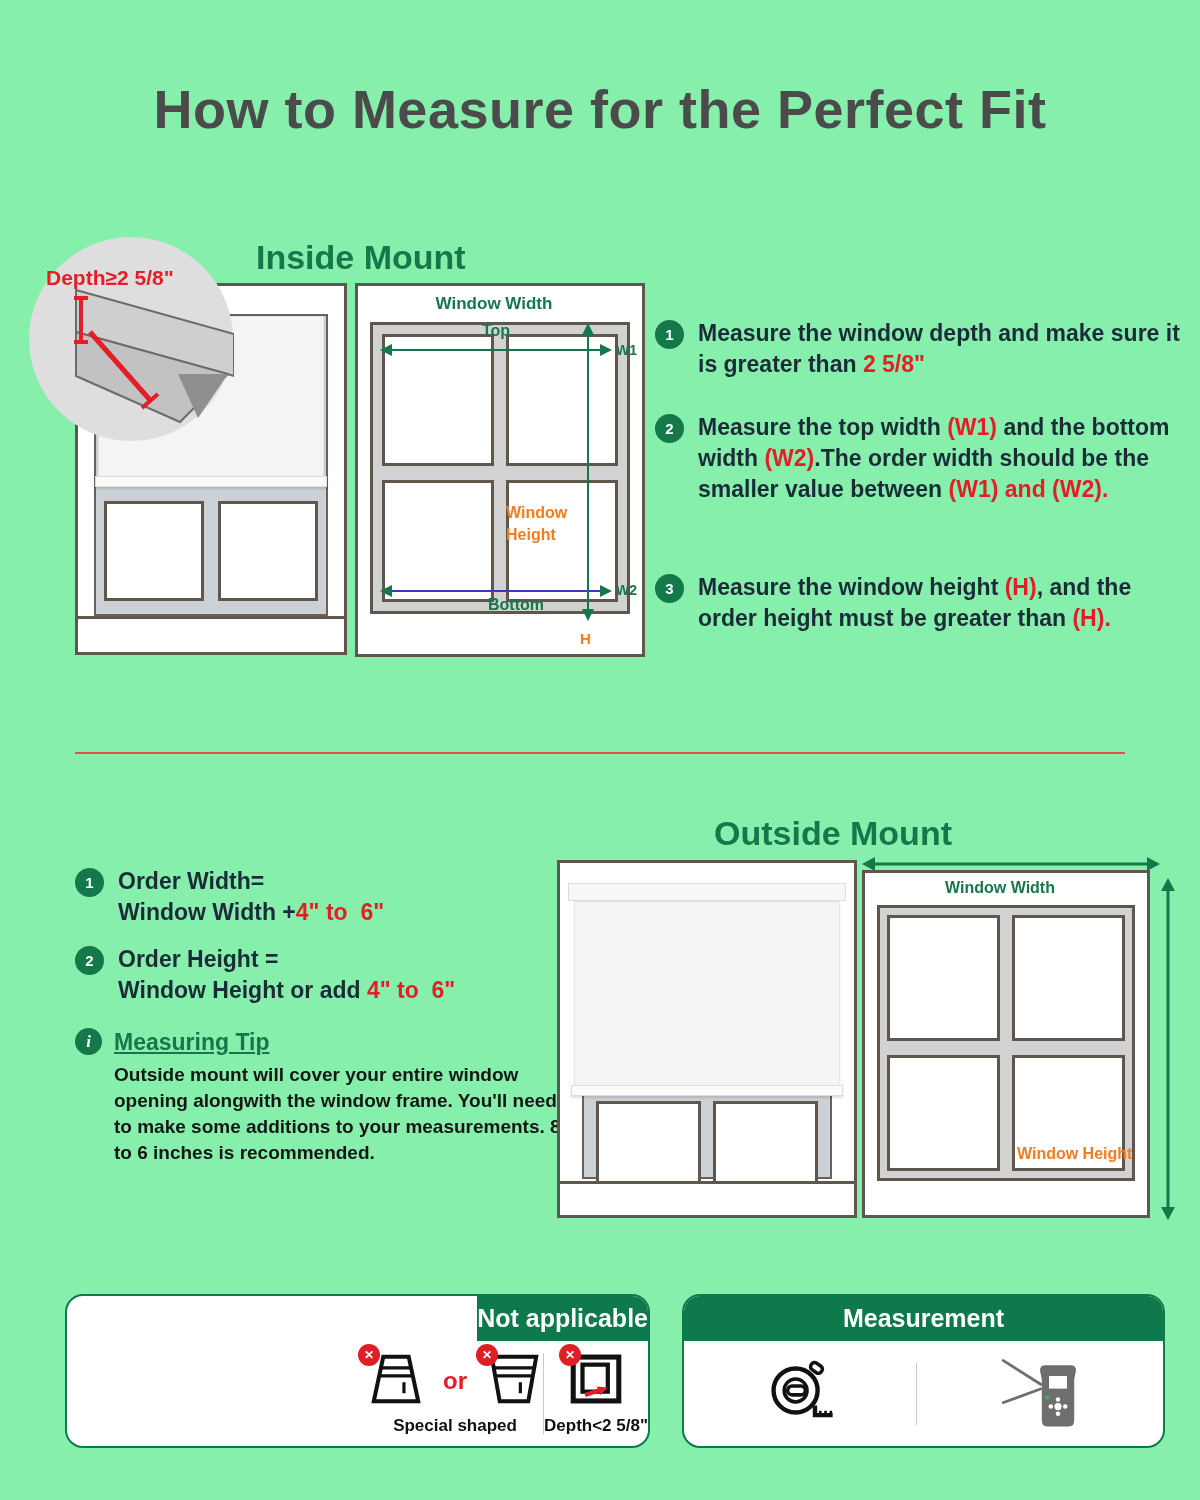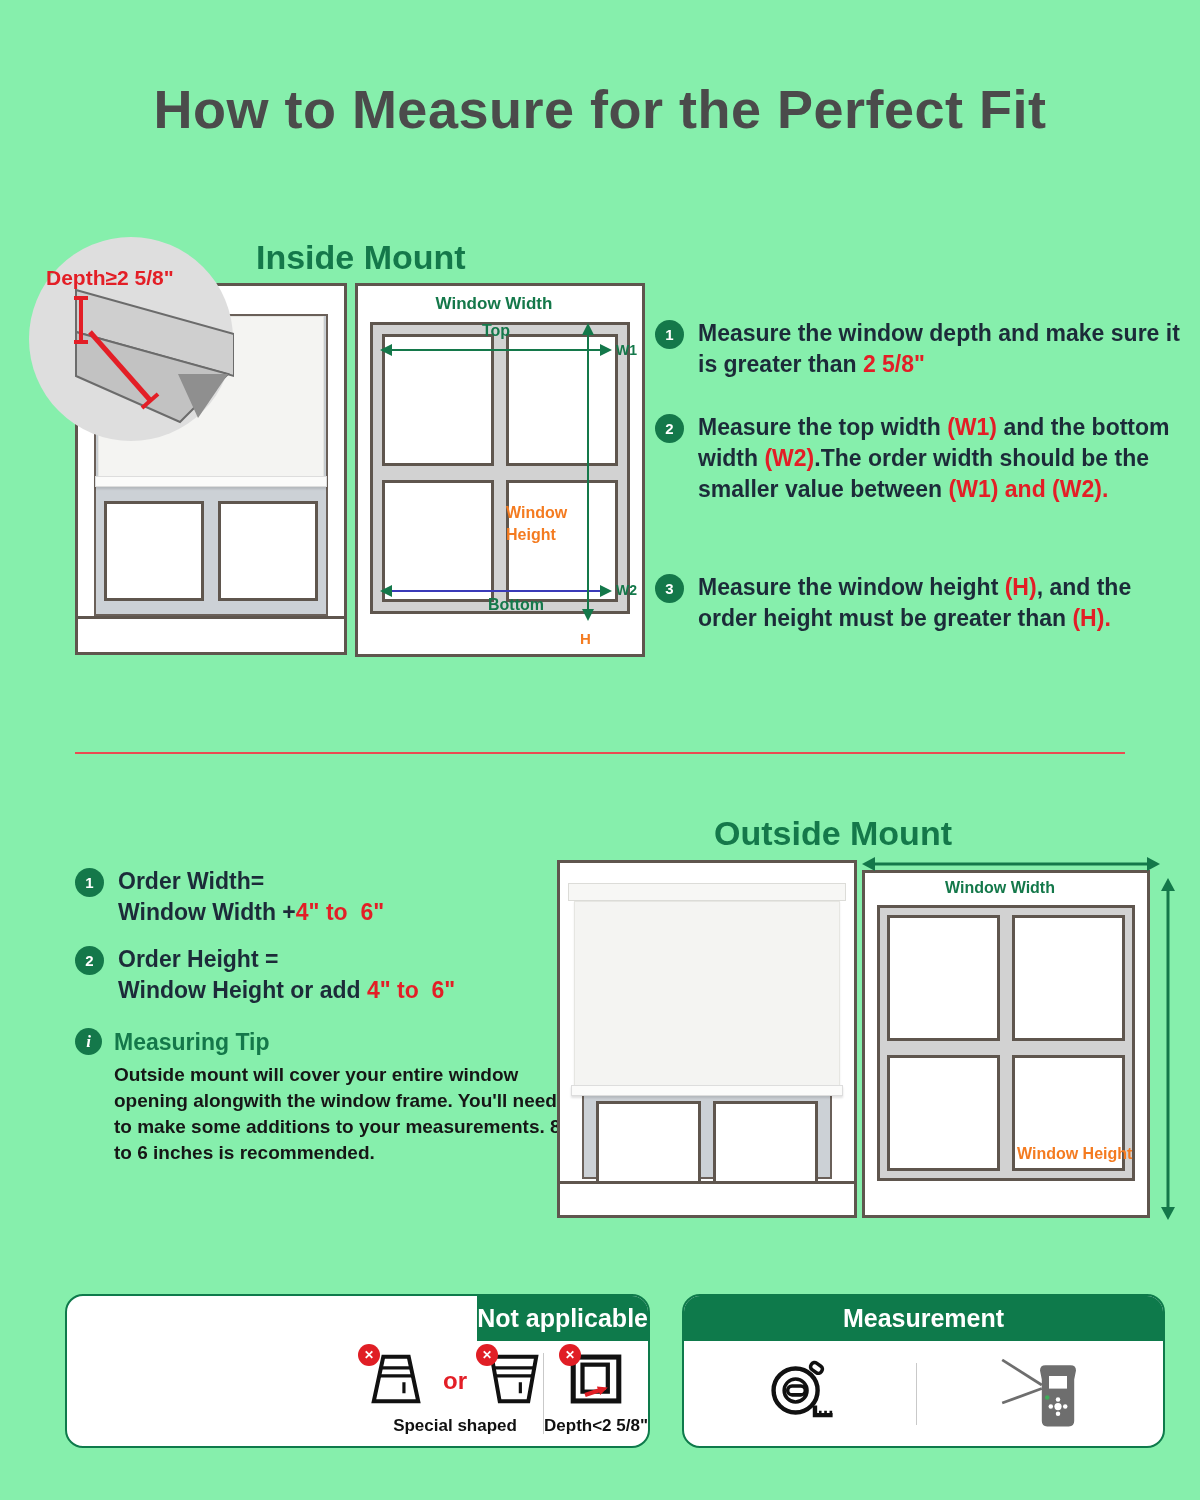--- a/index.html
+++ b/index.html
@@ -52,21 +52,21 @@
   .badge{position:relative;flex:0 0 29px;width:29px;height:29px;margin-top:2px;background:var(--green);border-radius:50%;color:#fff;font-size:15px;font-weight:700;display:flex;align-items:center;justify-content:center;}
   .badge::before{content:'';position:absolute;top:-3px;right:-3px;width:11px;height:11px;background:var(--green);border-radius:50% 0 50% 50%;z-index:-1;}
   .step-text{font-size:23px;line-height:31px;font-weight:600;color:var(--dark);white-space:pre-wrap;}
   .step-text .red{color:var(--red);}
 
   .divider{left:75px;top:752px;width:1050px;height:2px;background:var(--red-line);}
 
   
   .info-badge{position:relative;flex:0 0 27px;width:27px;height:27px;background:var(--green);border-radius:50%;color:#fff;display:flex;align-items:center;justify-content:center;font-family:"Liberation Serif",serif;font-style:italic;font-weight:700;font-size:17px;}
   .info-badge::before{content:'';position:absolute;top:-3px;right:-3px;width:10px;height:10px;background:var(--green);border-radius:50% 0 50% 50%;z-index:-1;}
-  .tip-heading{font-size:23px;font-weight:700;color:var(--green);}
+  .tip-heading{font-size:23px;font-weight:700;color:var(--green);text-decoration:underline;}
   .tip-body{font-size:19px;line-height:26px;font-weight:600;color:#161616;}
 
   
   .card{border:2px solid var(--green-bar);border-radius:18px;background:#fff;overflow:hidden;display:flex;flex-direction:column;}
   .card-head{height:45px;background:var(--green-bar);color:#fff;font-size:25px;font-weight:700;display:flex;align-items:center;justify-content:center;}
   .card-body{flex:1;display:flex;align-items:stretch;}
   .card-col{display:flex;flex-direction:column;align-items:center;justify-content:center;gap:6px;}
   .icon-row{display:flex;align-items:center;gap:18px;}
   .icon-wrap{position:relative;}
   .x-badge{position:absolute;top:-8px;left:-9px;width:22px;height:22px;background:#e01e25;border-radius:50%;color:#fff;font-size:12px;font-weight:700;display:flex;align-items:center;justify-content:center;z-index:2;}

